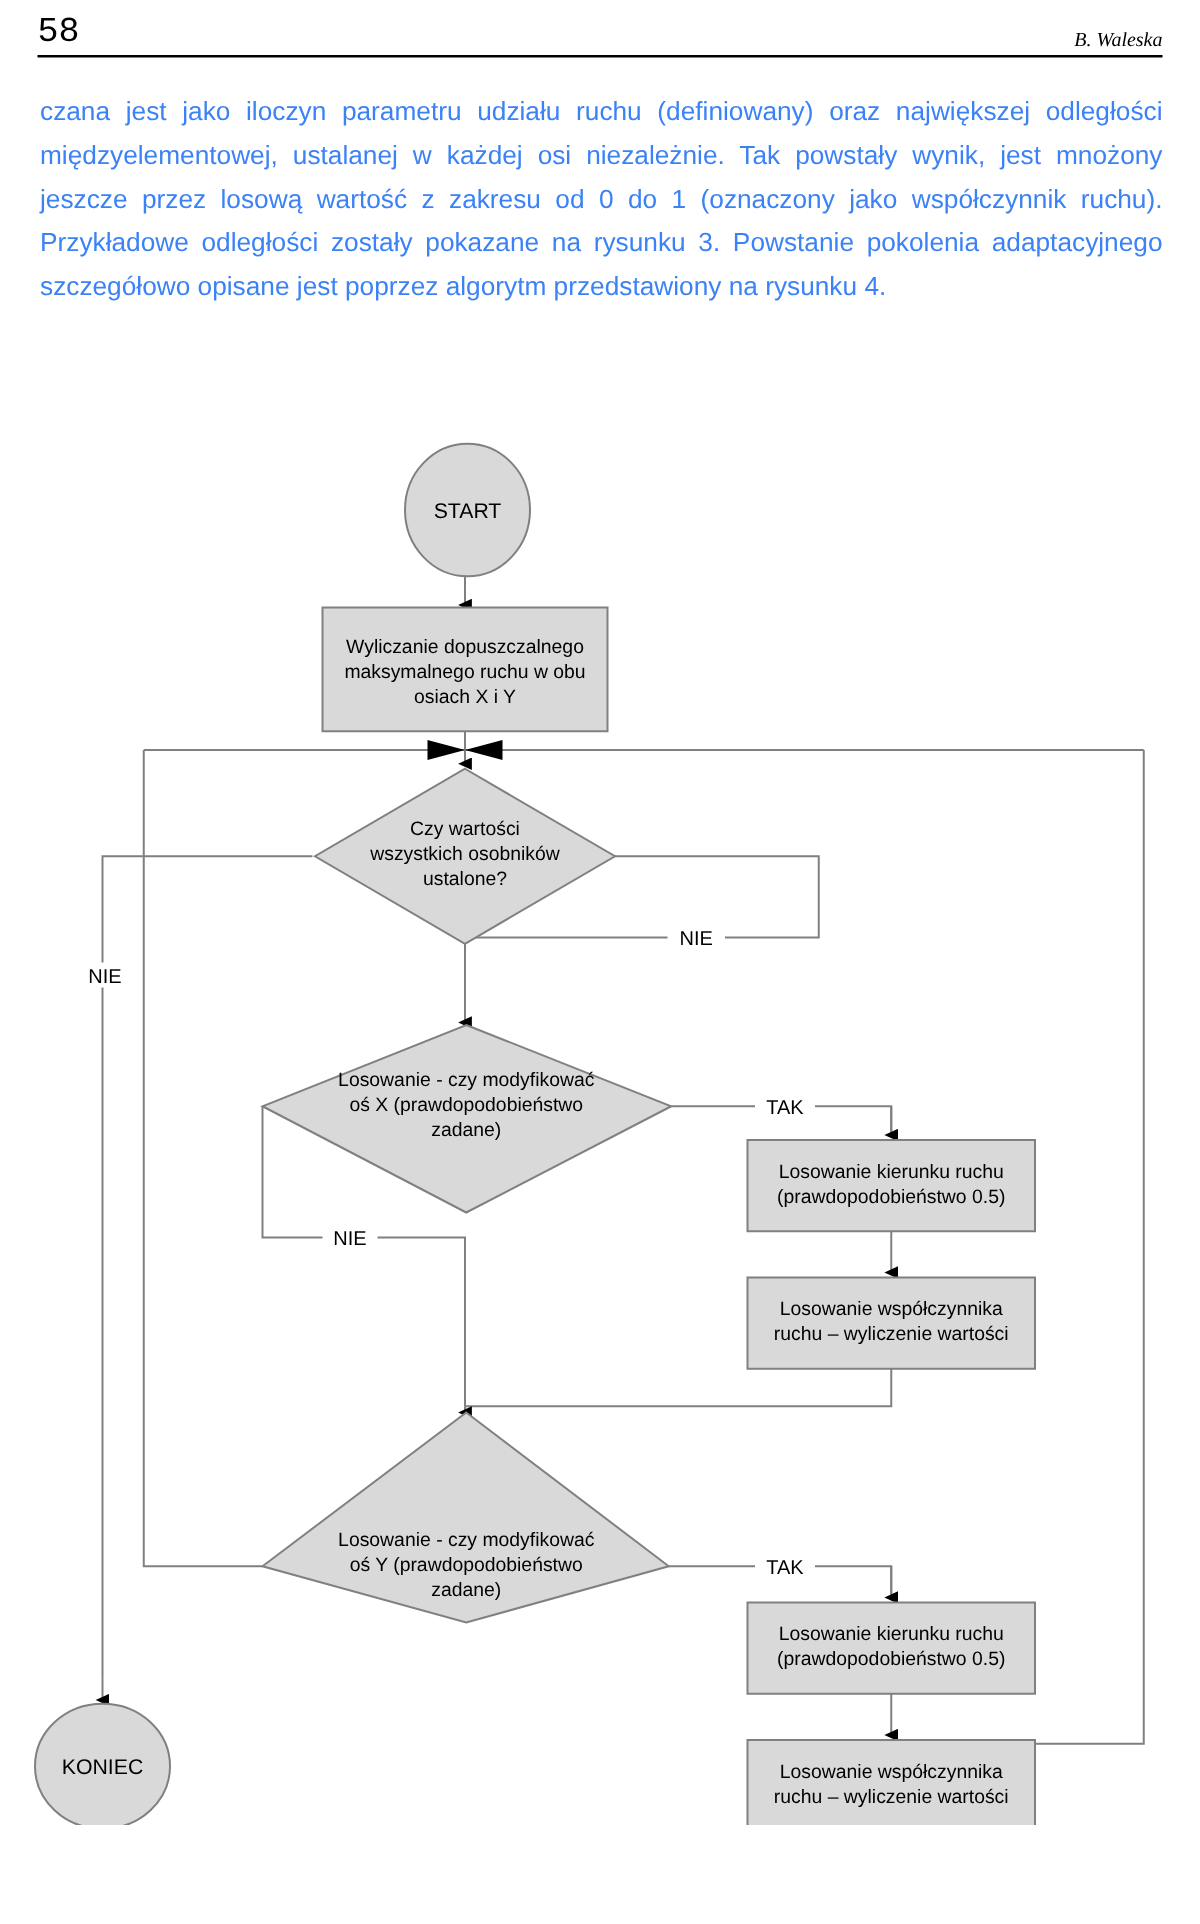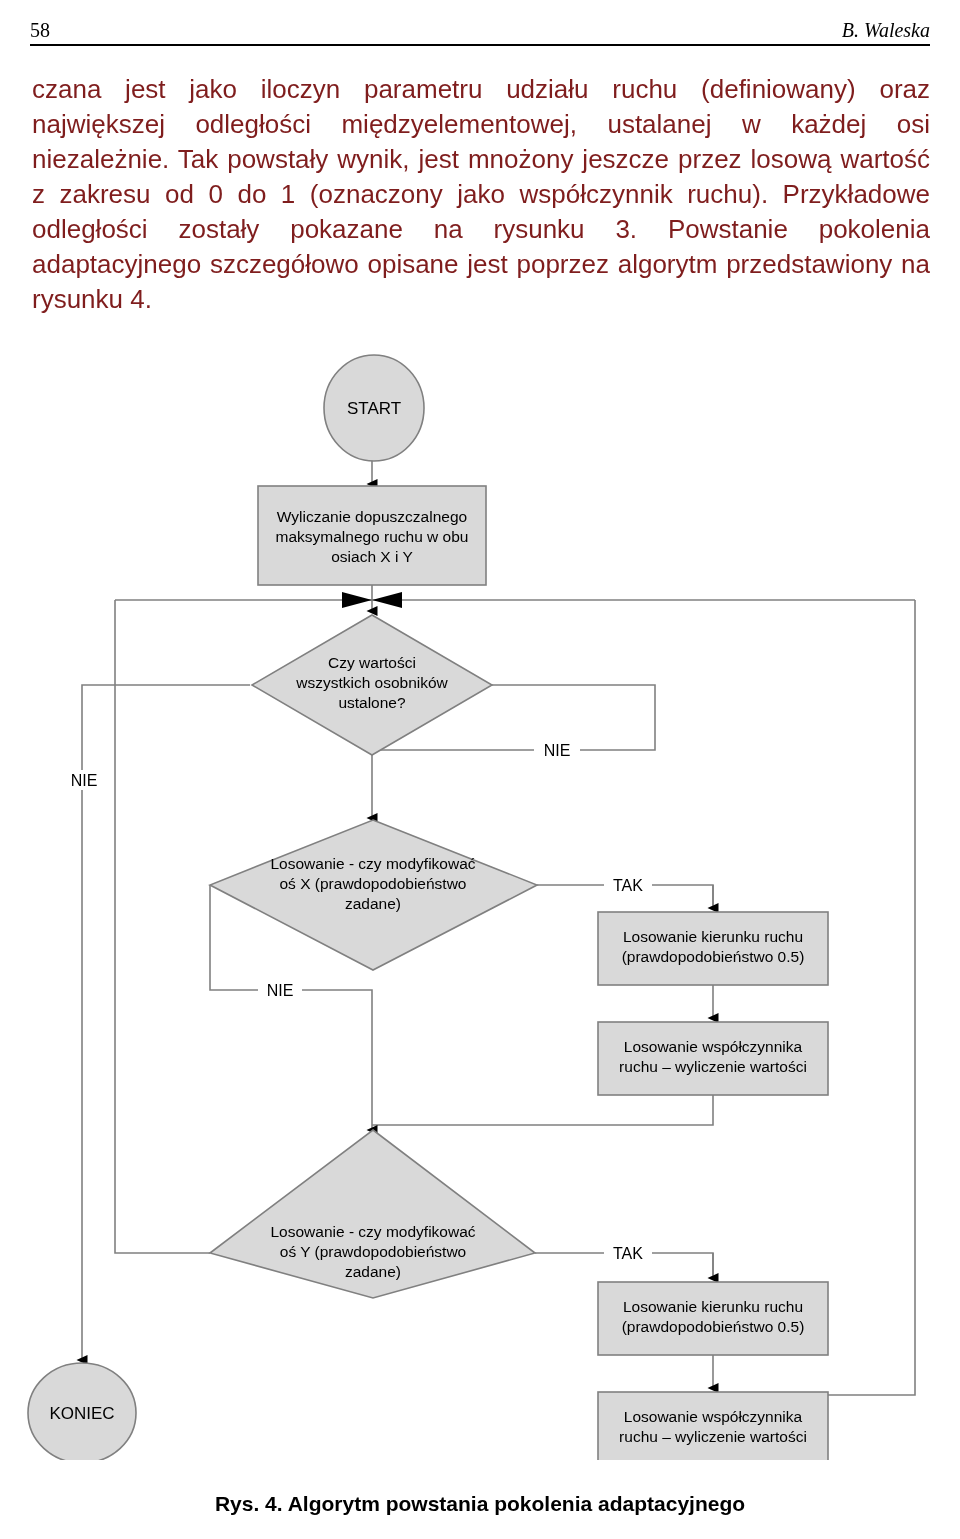--- a/index.html
+++ b/index.html
@@ -29,46 +29,46 @@
     height: 52px;
   }
   .header-row {
     display: flex;
     justify-content: space-between;
     align-items: flex-end;
     height: 42px;
     font-size: 27px;
   }
   .folio {
-    font-family: Liberation Serif, serif;
+    font-family: Liberation Mono, monospace;
     font-weight: normal;
-    font-size: 20px;
+    font-size: 28px;
     letter-spacing: 0px;
   }
   .runhead-author {
     font-family: "Liberation Serif", serif;
     font-style: italic;
-    font-size: 20px;
+    font-size: 16px;
   }
   .header-rule {
     border-bottom: 2.5px solid #000;
     margin-top: 2px;
   }
   
   .body-text {
     position: absolute;
     left: 32px;
     top: 72px;
     width: 898px;
     font-family: "Liberation Sans", sans-serif;
-    font-size: 26px;
+    font-size: 21px;
     line-height: 35px;
     text-align: justify;
     text-justify: inter-word;
-    color: #7f1d1d;
+    color: #3b82f6;
   }
   .body-text p { margin: 0; }
   
   .figure {
     position: absolute;
     left: 0px;
     top: 330px;
     width: 808px;
     height: 1130px;
   }
@@ -235,15 +235,14 @@
       </g>
 
       <g>
         <ellipse cx="82" cy="1083" rx="54" ry="50" fill="#d9d9d9" stroke="#808080" stroke-width="1.6"></ellipse>
         <text class="term-text" x="82" y="1089" text-anchor="middle">KONIEC</text>
       </g>
 
     </svg>
   </div>
 
-  <div class="caption">Rys. 4. Algorytm powstania pokolenia adaptacyjnego</div>
 
 </div>
 
 </body></html>

